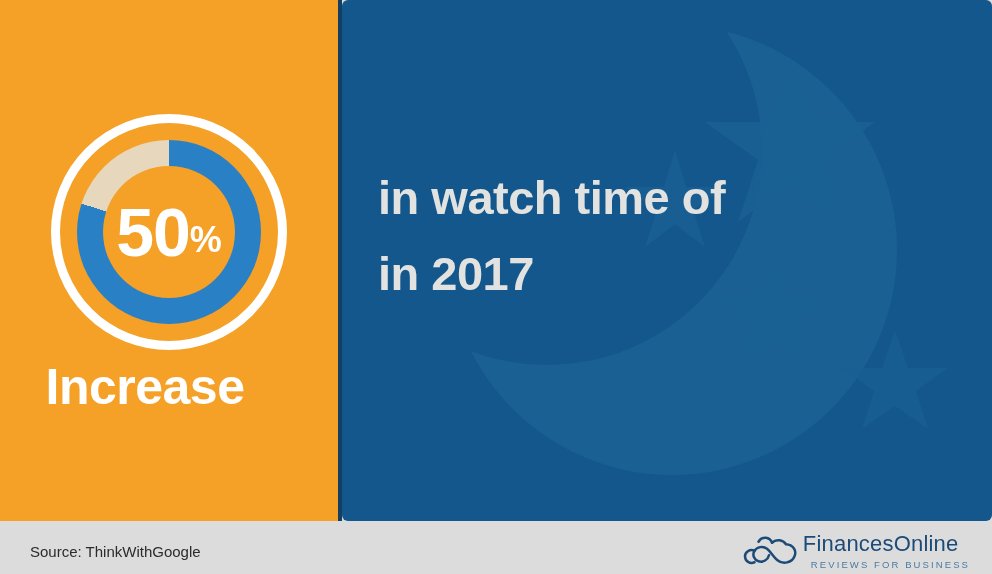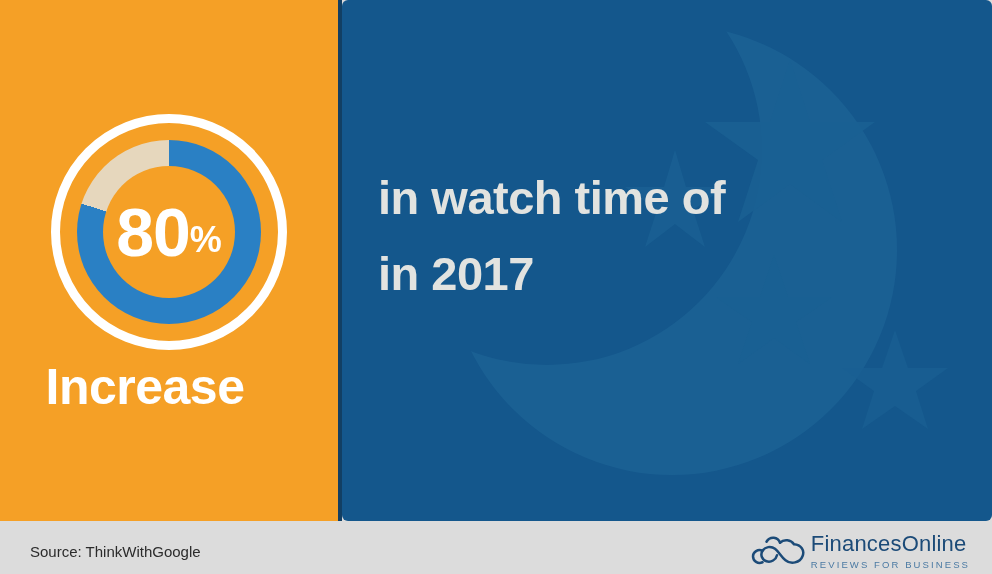--- a/index.html
+++ b/index.html
@@ -196,35 +196,36 @@
   .brand-name {
     font-size: 22px;
     color: #1c4b78;
     letter-spacing: 0.2px;
   }
   .brand-tag {
     font-size: 9.5px;
     color: #4b7aa3;
     letter-spacing: 2.1px;
     margin-top: 5px;
+    margin-left: 8px;
   }
 </style>
 </head>
 <body>
 
 <div id="infographic">
 
   <div class="left-panel">
 
     <div class="donut-wrap">
       <div class="donut-outer-ring"></div>
       <div class="donut-progress" id="donut-progress" style="background: conic-gradient(rgb(42, 128, 196) 0deg, rgb(42, 128, 196) 288deg, rgb(230, 215, 189) 288deg, rgb(230, 215, 189) 360deg);"></div>
       <div class="donut-hole"></div>
       <div class="donut-value">
-        <span class="num">80</span>
+        <span class="num">50</span>
           <span class="pct">%</span>
       </div>
     </div>
 
     <div class="left-caption">Increase</div>
   </div>
 
   <div class="panel-divider"></div>
 
   <div class="right-panel">

